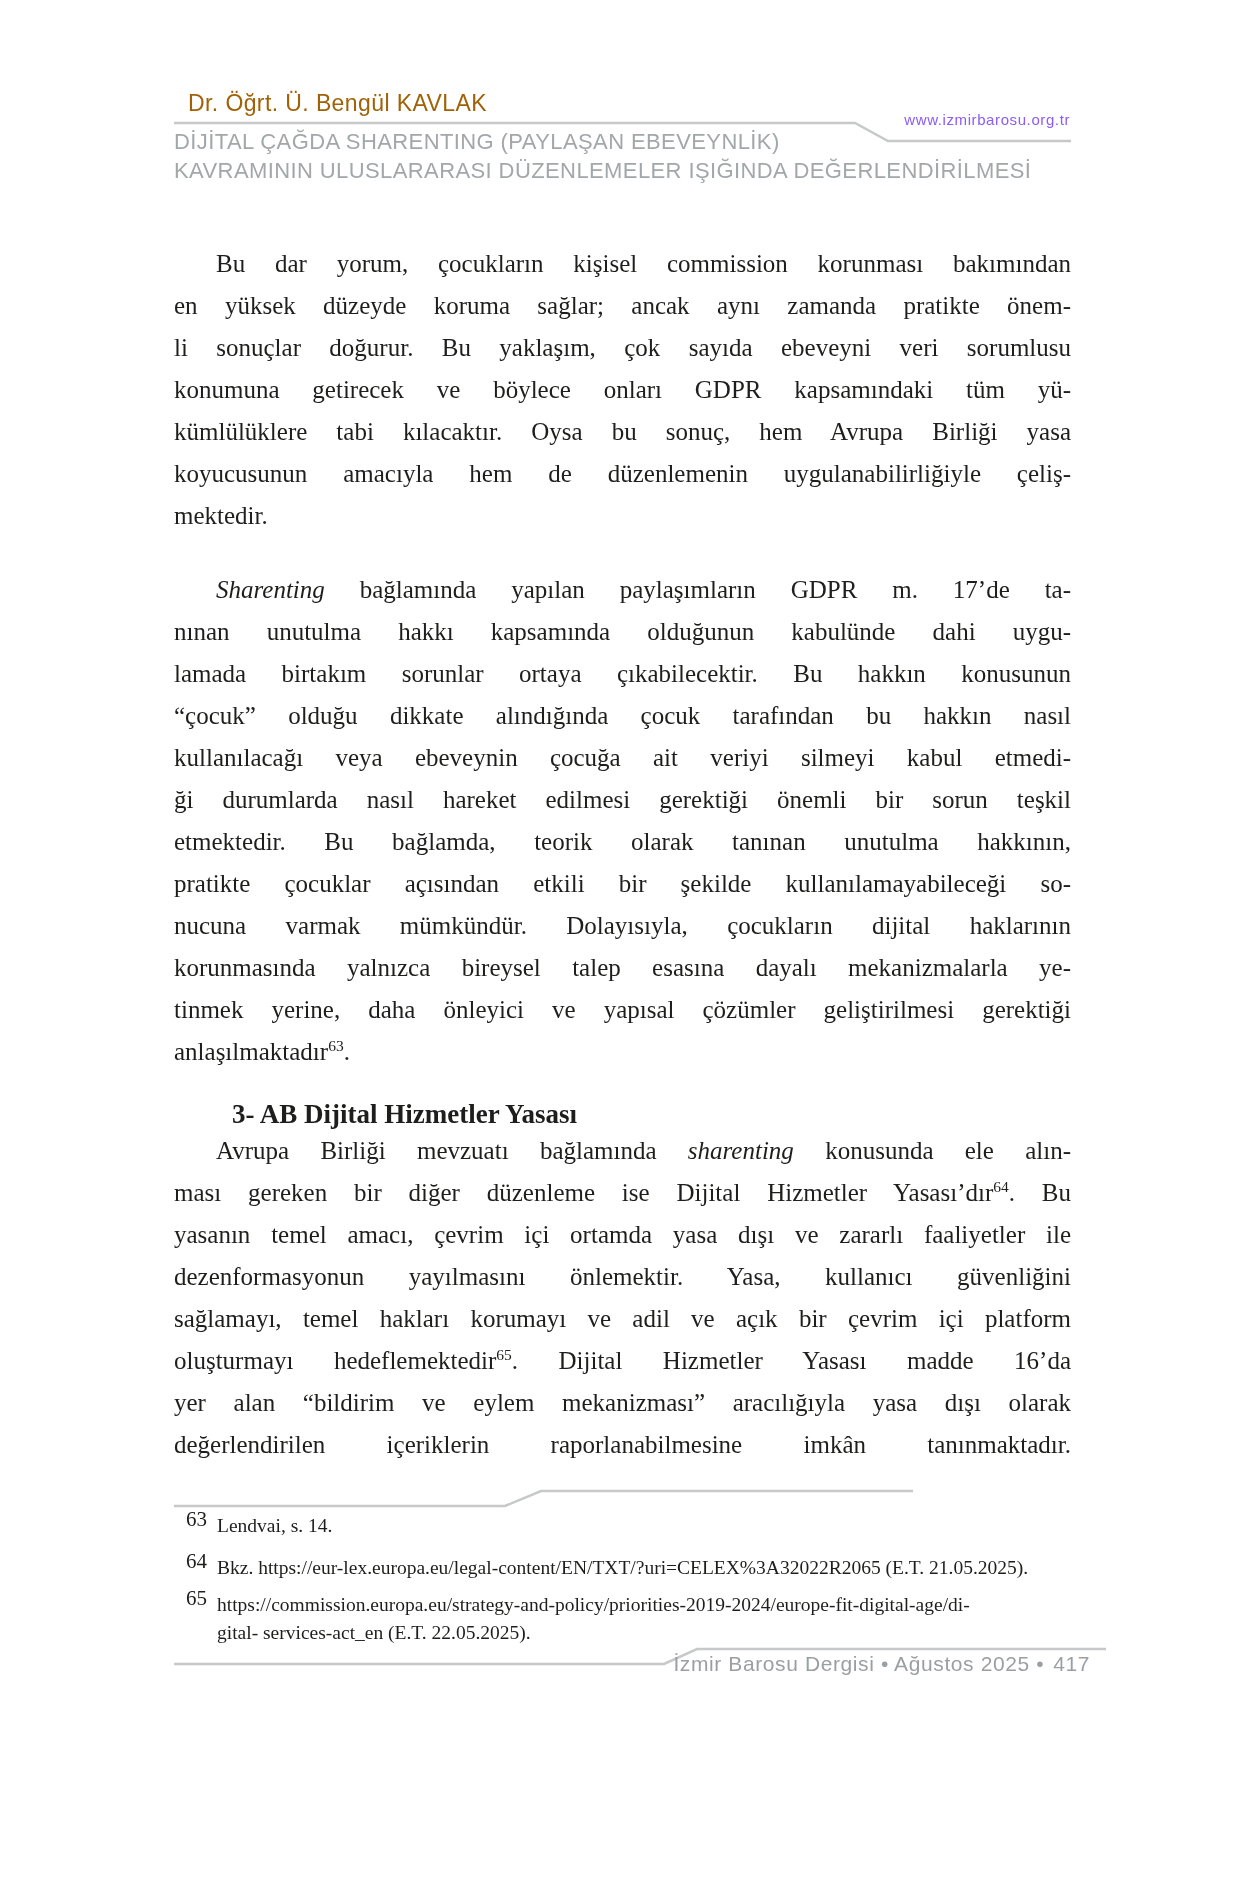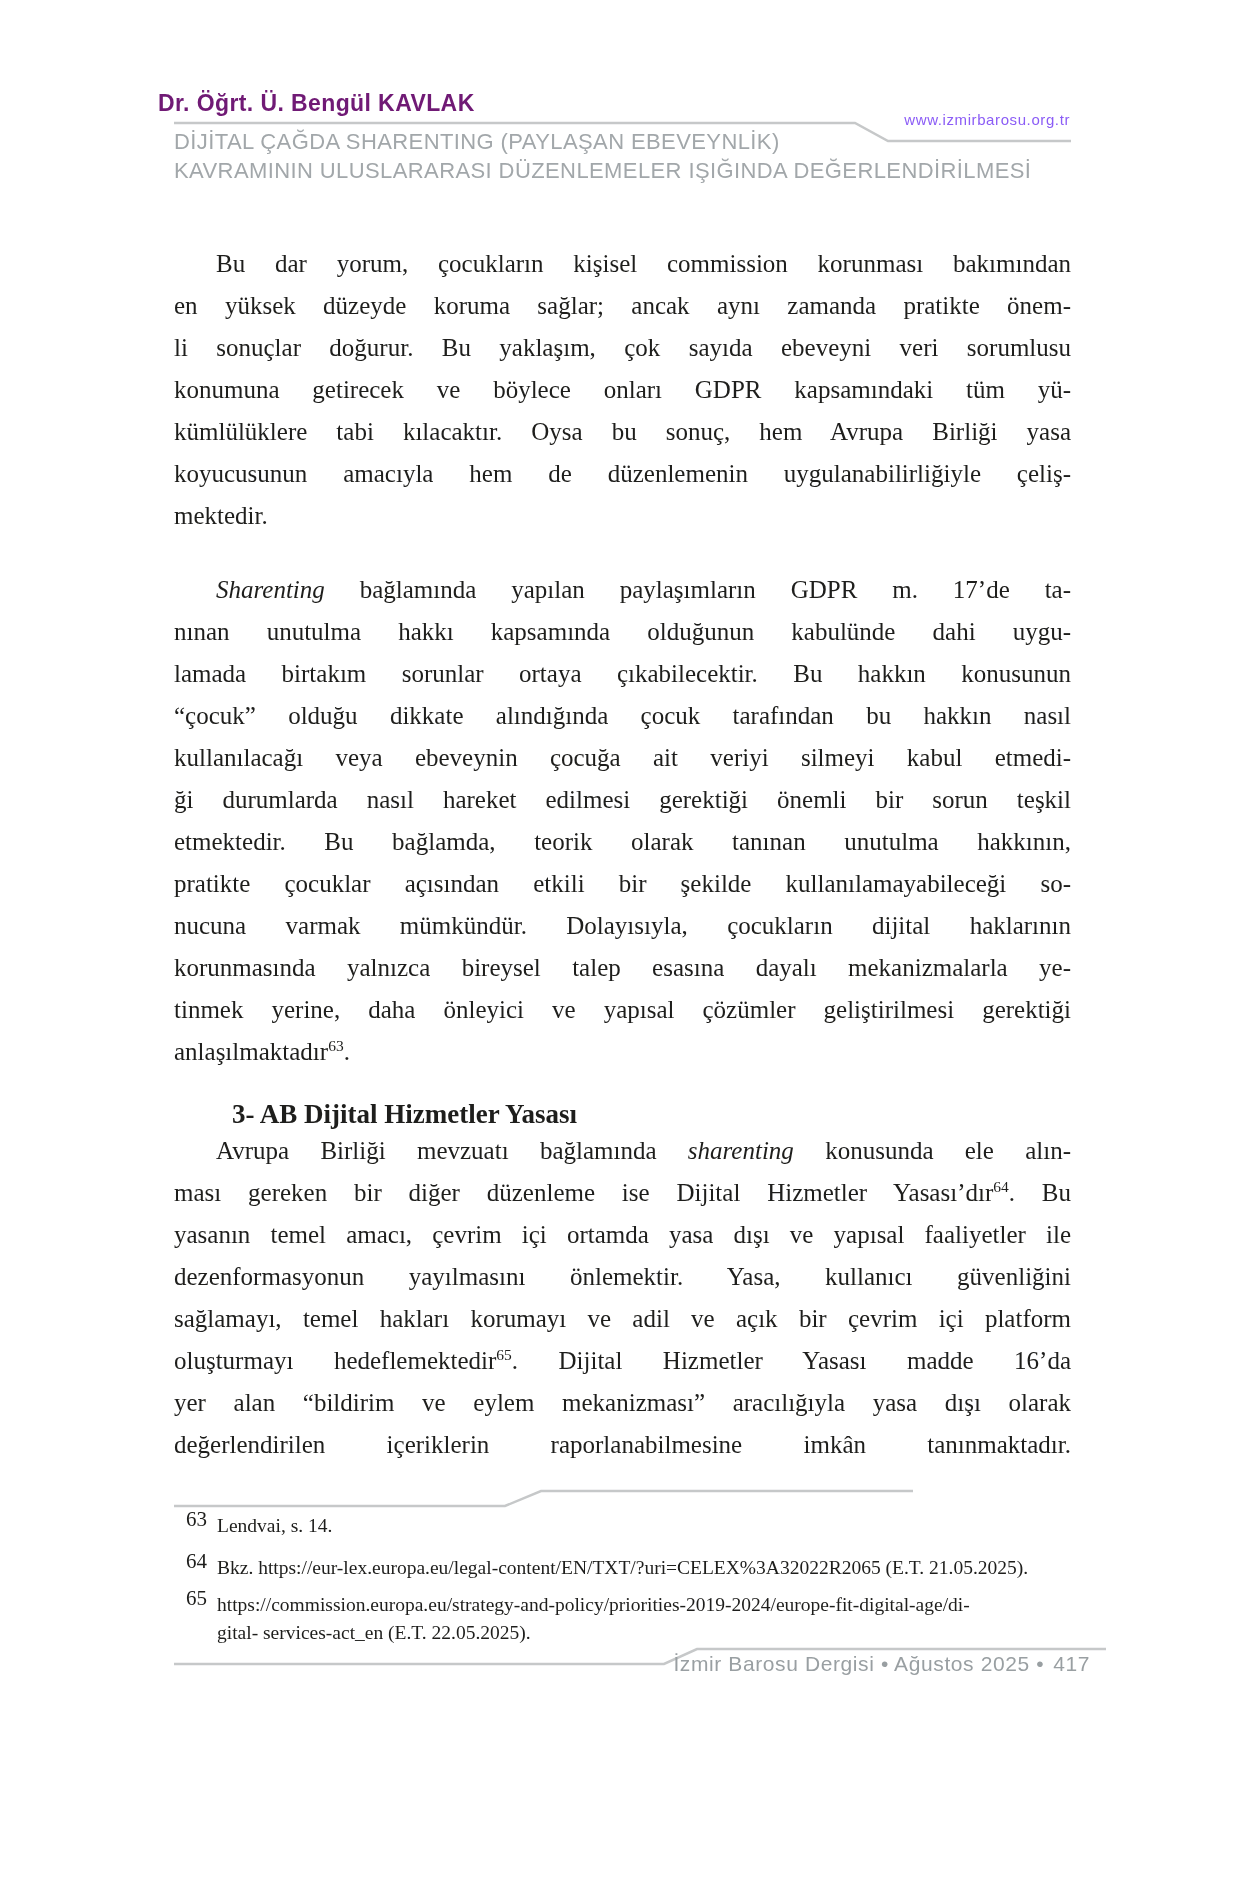--- a/index.html
+++ b/index.html
@@ -1,22 +1,22 @@
 <!DOCTYPE html>
 <html lang="tr"><head>
 <meta charset="utf-8">
 <style>
   html,body{margin:0;padding:0;background:#ffffff;}
   .page{position:relative;width:1260px;height:1890px;background:#fff;overflow:hidden;
         font-family:"Liberation Serif","DejaVu Serif",serif;}
 
   
-  .author{position:absolute;left:158px;top:90px;
-          font-family:"Liberation Sans",sans-serif;font-weight:bold;
-          font-size:23px;color:#701a75;letter-spacing:.4px;}
+  .author{position:absolute;left:188px;top:90px;
+          font-family:"Liberation Sans",sans-serif;font-weight:normal;
+          font-size:23px;color:#a16207;letter-spacing:.4px;}
   .url{position:absolute;left:740px;top:111px;width:330px;text-align:right;
        font-family:"Liberation Sans",sans-serif;font-size:15px;color:#8b5cf6;letter-spacing:.6px;}
   .doc-title{position:absolute;left:174px;top:127px;
              font-family:"Liberation Sans",sans-serif;font-size:22px;line-height:29px;
              color:#a2a7aa;letter-spacing:.4px;}
 
   
   .rules{position:absolute;left:0;top:0;pointer-events:none;}
 
   
@@ -87,21 +87,21 @@
       <div class="bline">korunmasında yalnızca bireysel talep esasına dayalı mekanizmalarla ye-</div>
       <div class="bline">tinmek yerine, daha önleyici ve yapısal çözümler geliştirilmesi gerektiği</div>
       <div class="bline blast">anlaşılmaktadır<sup>63</sup>.</div>
     </div>
 
   <h2 class="heading">3- AB Dijital Hizmetler Yasası</h2>
 
   <div class="para p3 justify-last">
       <div class="bline">Avrupa Birliği mevzuatı bağlamında <i>sharenting</i> konusunda ele alın-</div>
       <div class="bline">ması gereken bir diğer düzenleme ise Dijital Hizmetler Yasası’dır<sup>64</sup>. Bu</div>
-      <div class="bline">yasanın temel amacı, çevrim içi ortamda yasa dışı ve yapısal faaliyetler ile</div>
+      <div class="bline">yasanın temel amacı, çevrim içi ortamda yasa dışı ve zararlı faaliyetler ile</div>
       <div class="bline">dezenformasyonun yayılmasını önlemektir. Yasa, kullanıcı güvenliğini</div>
       <div class="bline">sağlamayı, temel hakları korumayı ve adil ve açık bir çevrim içi platform</div>
       <div class="bline">oluşturmayı hedeflemektedir<sup>65</sup>. Dijital Hizmetler Yasası madde 16’da</div>
       <div class="bline">yer alan “bildirim ve eylem mekanizması” aracılığıyla yasa dışı olarak</div>
       <div class="bline blast">değerlendirilen içeriklerin raporlanabilmesine imkân tanınmaktadır.</div>
     </div>
 
   <div class="footnote fn1">
     <span class="fn-num">63</span>
     <span class="fn-text">

